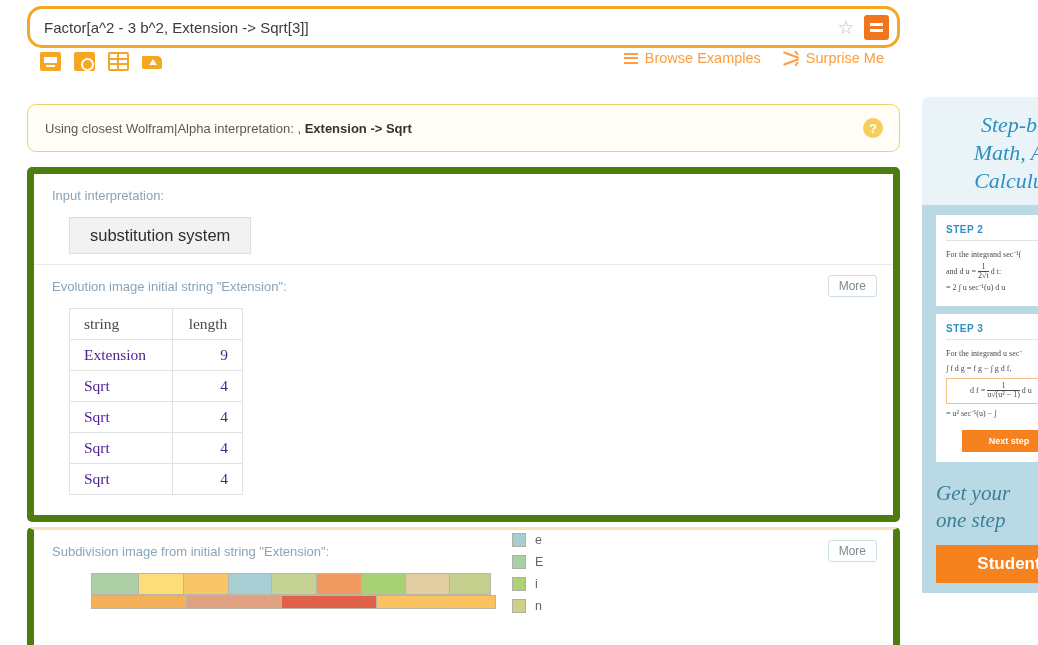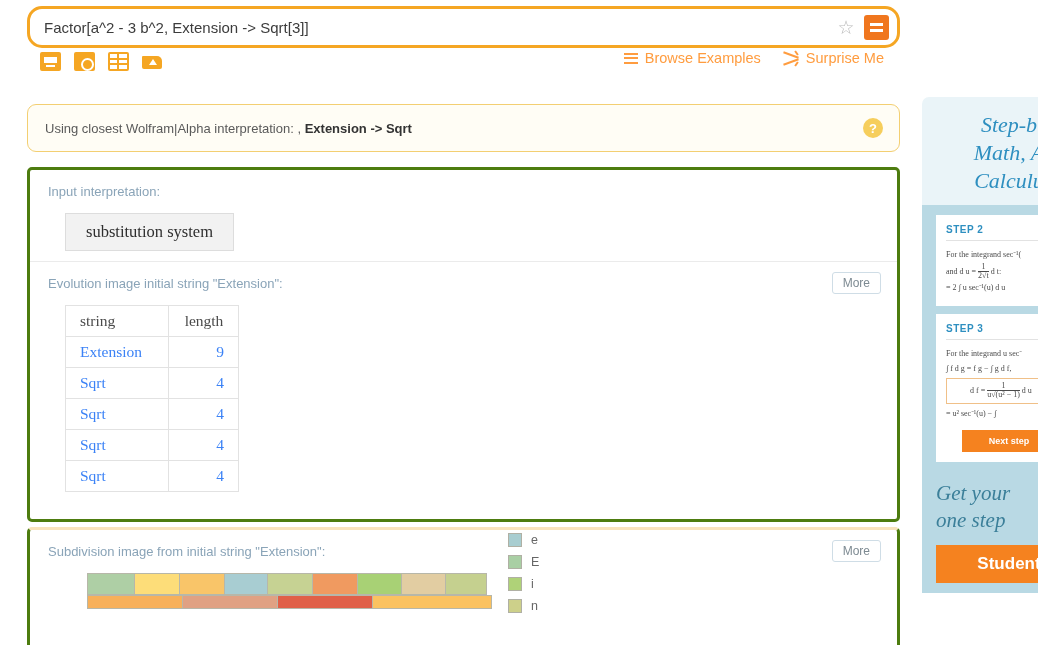--- a/index.html
+++ b/index.html
@@ -113,54 +113,54 @@
     border-radius: 50%; background: #f6ce5c;
     color: #ffffff; font-size: 13px; font-weight: bold;
     display: flex; align-items: center; justify-content: center;
     cursor: pointer;
   }
 
   
   .result-box {
     position: absolute; left: 27px; width: 873px;
     background: #ffffff;
-    border: 3px solid #4d7c0f; border-radius: 5px;
+    border: 7px solid #4d7c0f; border-radius: 5px;
   }
   #box-a { top: 167px; height: 355px; }
   #box-b { top: 527px; height: 140px; border-top: 3px solid #f8e3bc; }
 
   .pod { position: relative; padding: 14px 18px 10px 18px; }
   .pod + .pod { border-top: 1px solid #ebebeb; }
   .pod-title {
     font-size: 13px; color: #8aa4b8; margin-bottom: 14px;
   }
   .more-btn {
     position: absolute; right: 16px; top: 10px;
     border: 1px solid #cfdde6; border-radius: 3px;
     background: #ffffff; color: #7d8a92;
     font-size: 12px; padding: 3px 10px; cursor: pointer;
     font-family: "Liberation Sans", sans-serif;
   }
 
   
   .interp {
     display: inline-flex; border: 1px solid #dddddd;
-    margin-left: 17px; font-family: Liberation Serif, serif;
+    margin-left: 17px; font-family: Liberation Sans, sans-serif;
   }
   .interp-cell { padding: 8px 20px; font-size: 16.5px; color: #2e2e2e; }
   .interp-cell.shaded { background: #f2f2f2; }
   .interp-cell + .interp-cell { border-left: 1px solid #dddddd; }
 
   
   .evo-table {
     margin-left: 17px; border-collapse: collapse;
     font-family: "Liberation Serif", serif; background: #ffffff; padding-left: 20px;
   }
   .evo-table th, .evo-table td {
-    border: 1px solid #e2e2e2; font-size: 15.5px; color: #3b82f6;
+    border: 1px solid #e2e2e2; font-size: 15.5px; color: #4c1d95;
     height: 31px; font-weight: normal;
   }
   .evo-table th { color: #4a4a4a; text-align: center; }
   .evo-table th:first-child, .evo-table td:first-child {
     width: 103px; text-align: left; padding-left: 14px;
   }
   .evo-table th:last-child, .evo-table td:last-child {
     width: 70px; text-align: right; padding-right: 14px;
   }
   .evo-table th:last-child { text-align: center; padding-right: 0; }

